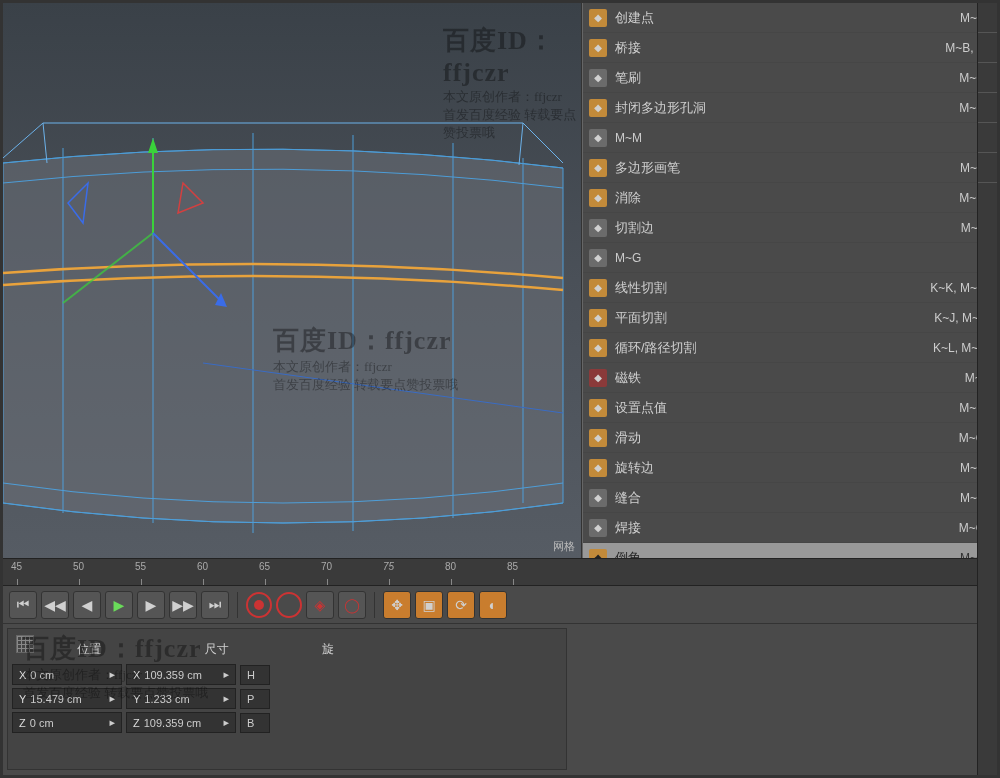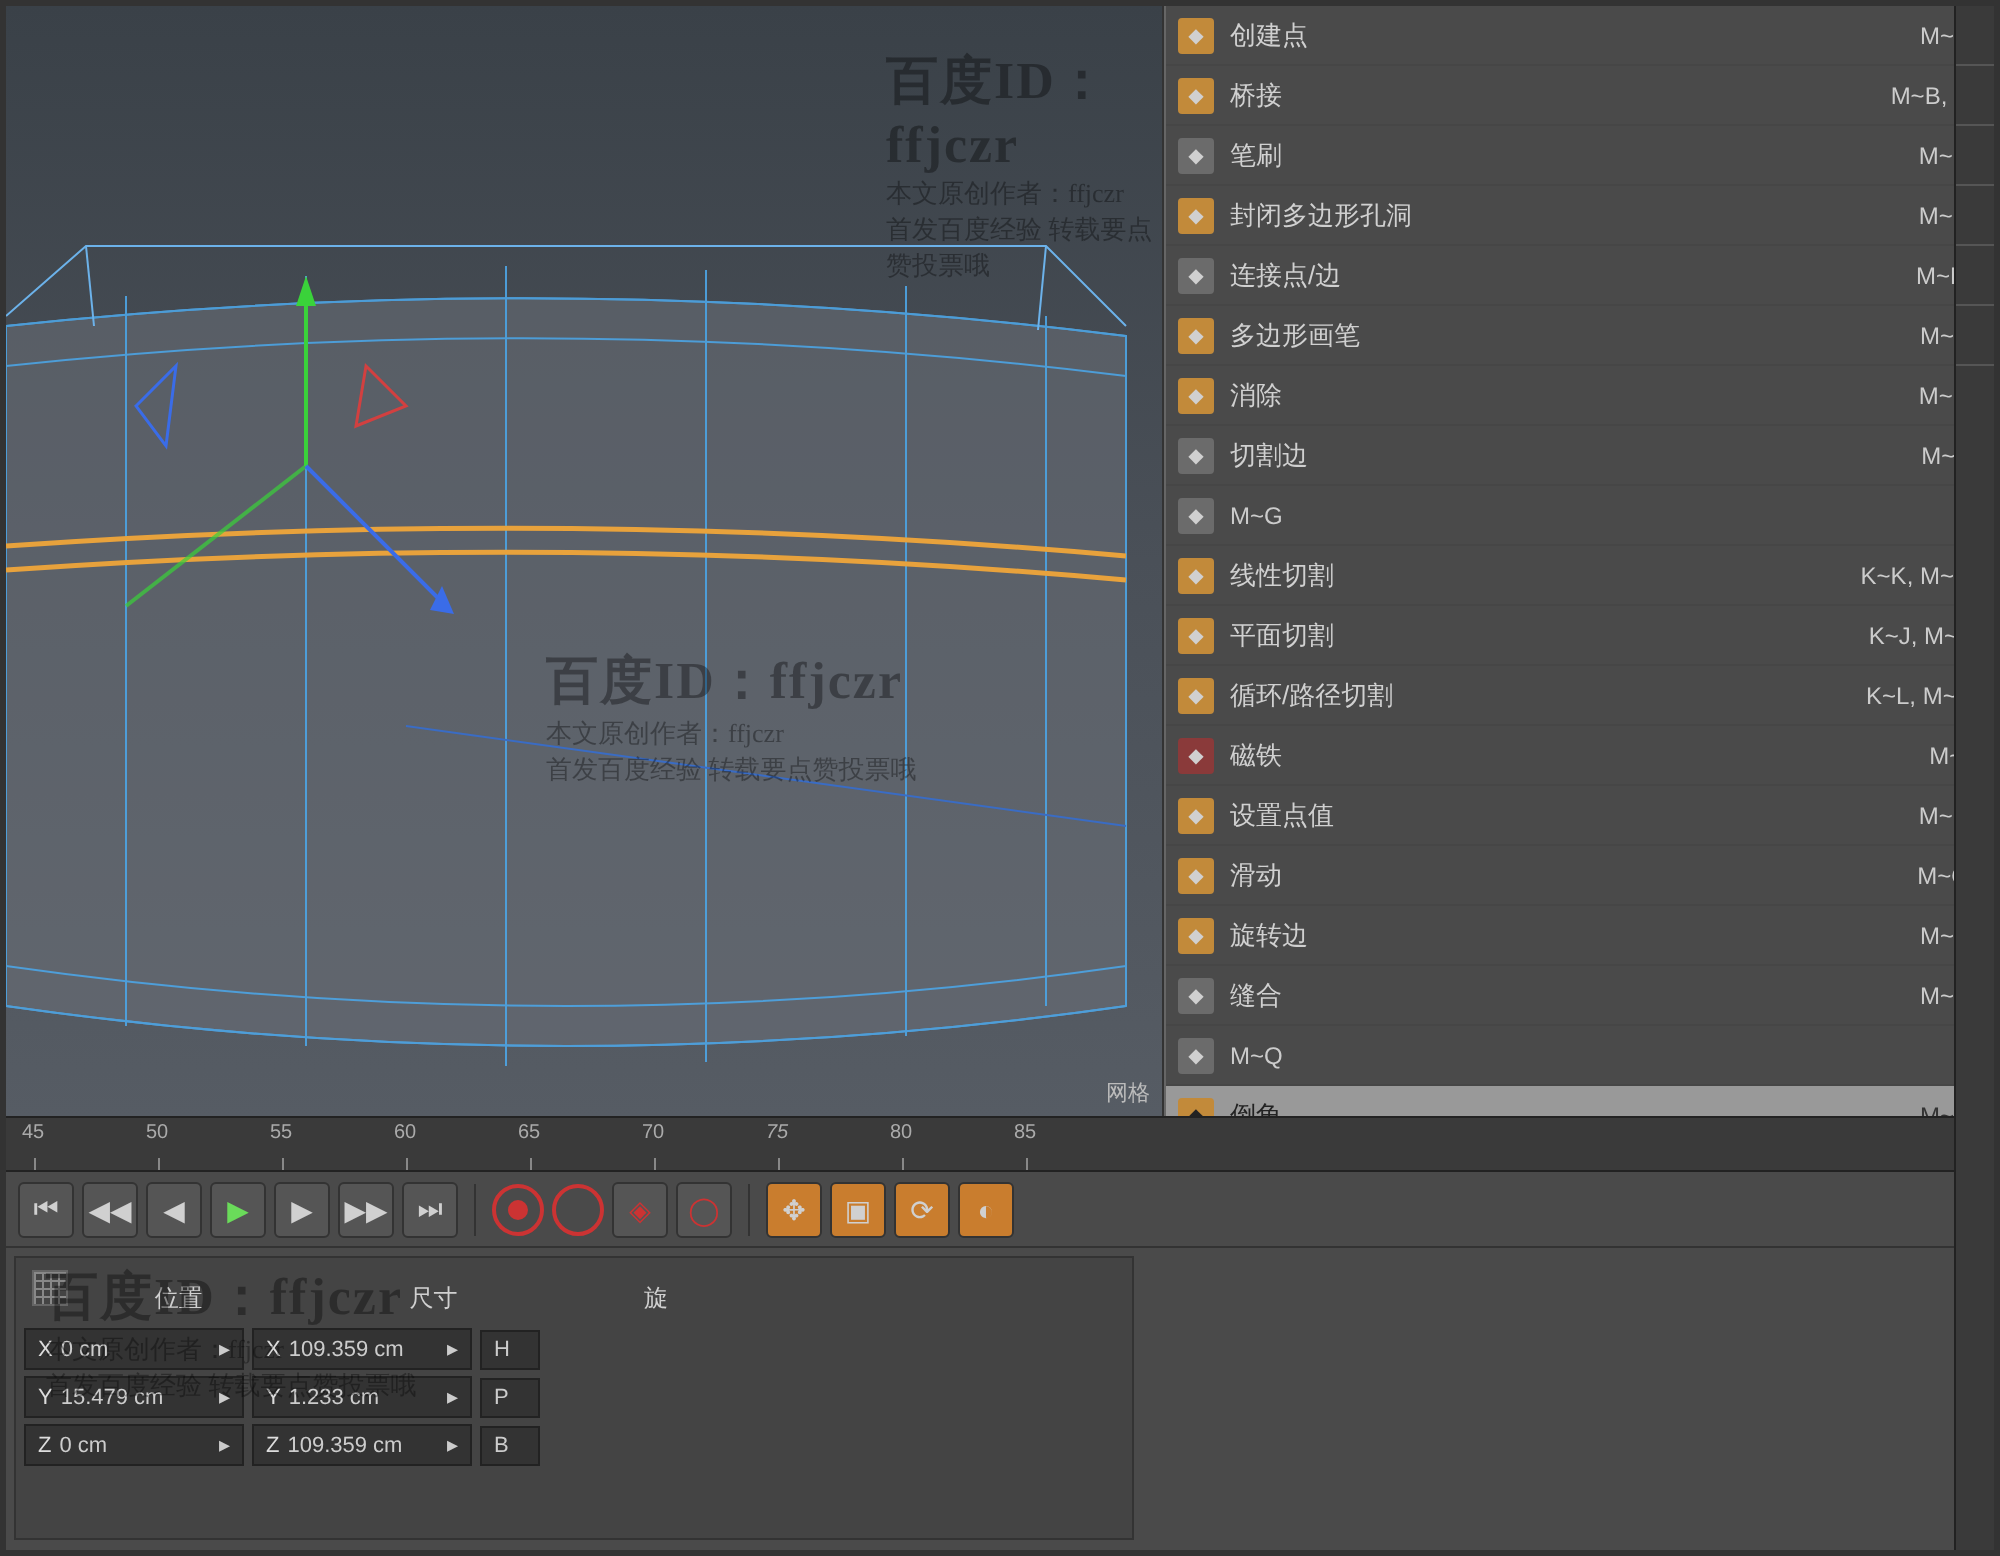--- a/index.html
+++ b/index.html
@@ -219,21 +219,20 @@
         <span class="menu-label">笔刷</span>
         <span class="menu-shortcut">M~C</span>
       </div>
       <div class="menu-item">
         <span class="menu-icon" style="background: rgb(194, 138, 58);">◆</span>
         <span class="menu-label">封闭多边形孔洞</span>
         <span class="menu-shortcut">M~D</span>
       </div>
       <div class="menu-item">
         <span class="menu-icon" style="background: rgb(107, 107, 107);">◆</span>
-        <span class="menu-label">连接点/边</span>
         <span class="menu-shortcut">M~M</span>
       </div>
       <div class="menu-item">
         <span class="menu-icon" style="background: rgb(194, 138, 58);">◆</span>
         <span class="menu-label">多边形画笔</span>
         <span class="menu-shortcut">M~E</span>
       </div>
       <div class="menu-item">
         <span class="menu-icon" style="background: rgb(194, 138, 58);">◆</span>
         <span class="menu-label">消除</span>
@@ -283,20 +282,21 @@
         <span class="menu-label">旋转边</span>
         <span class="menu-shortcut">M~V</span>
       </div>
       <div class="menu-item">
         <span class="menu-icon" style="background: rgb(107, 107, 107);">◆</span>
         <span class="menu-label">缝合</span>
         <span class="menu-shortcut">M~P</span>
       </div>
       <div class="menu-item">
         <span class="menu-icon" style="background: rgb(107, 107, 107);">◆</span>
+        <span class="menu-label">焊接</span>
         <span class="menu-shortcut">M~Q</span>
       </div>
       <div class="menu-item selected">
         <span class="menu-icon" style="background: rgb(194, 138, 58);">◆</span>
         <span class="menu-label">倒角</span>
         <span class="menu-shortcut">M~S</span>
       </div>
     </div>
 </div>
 

